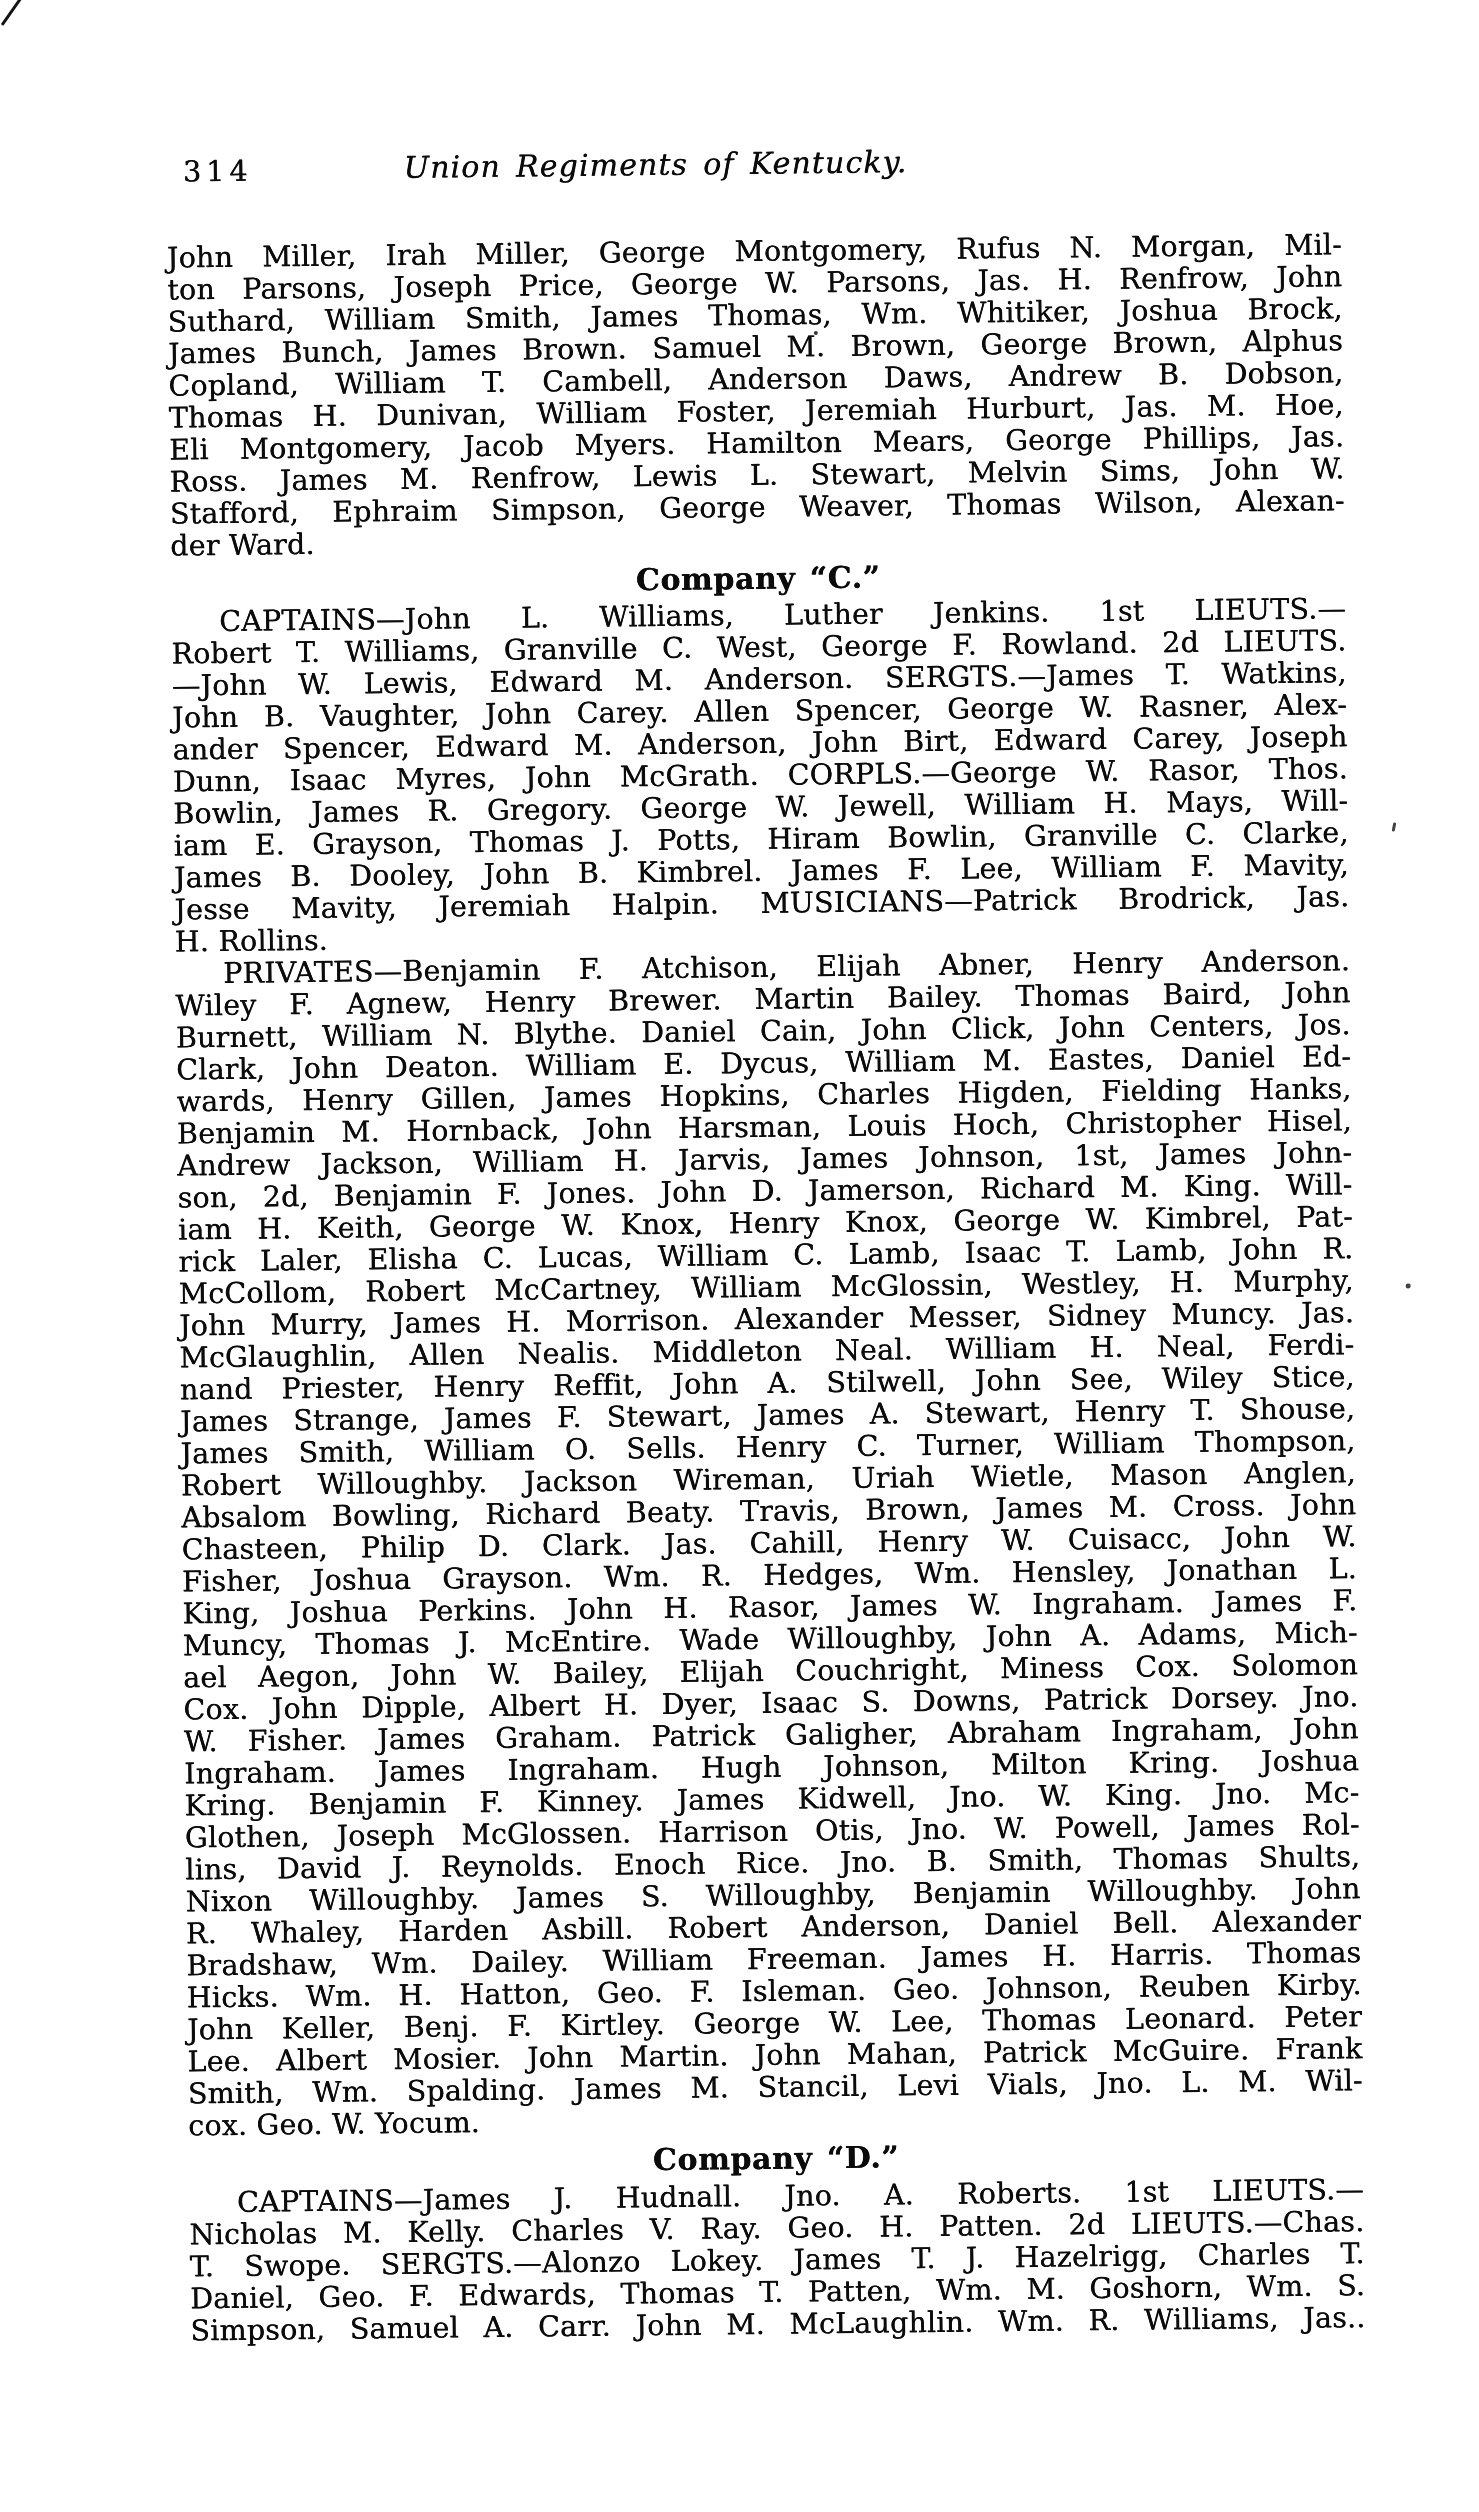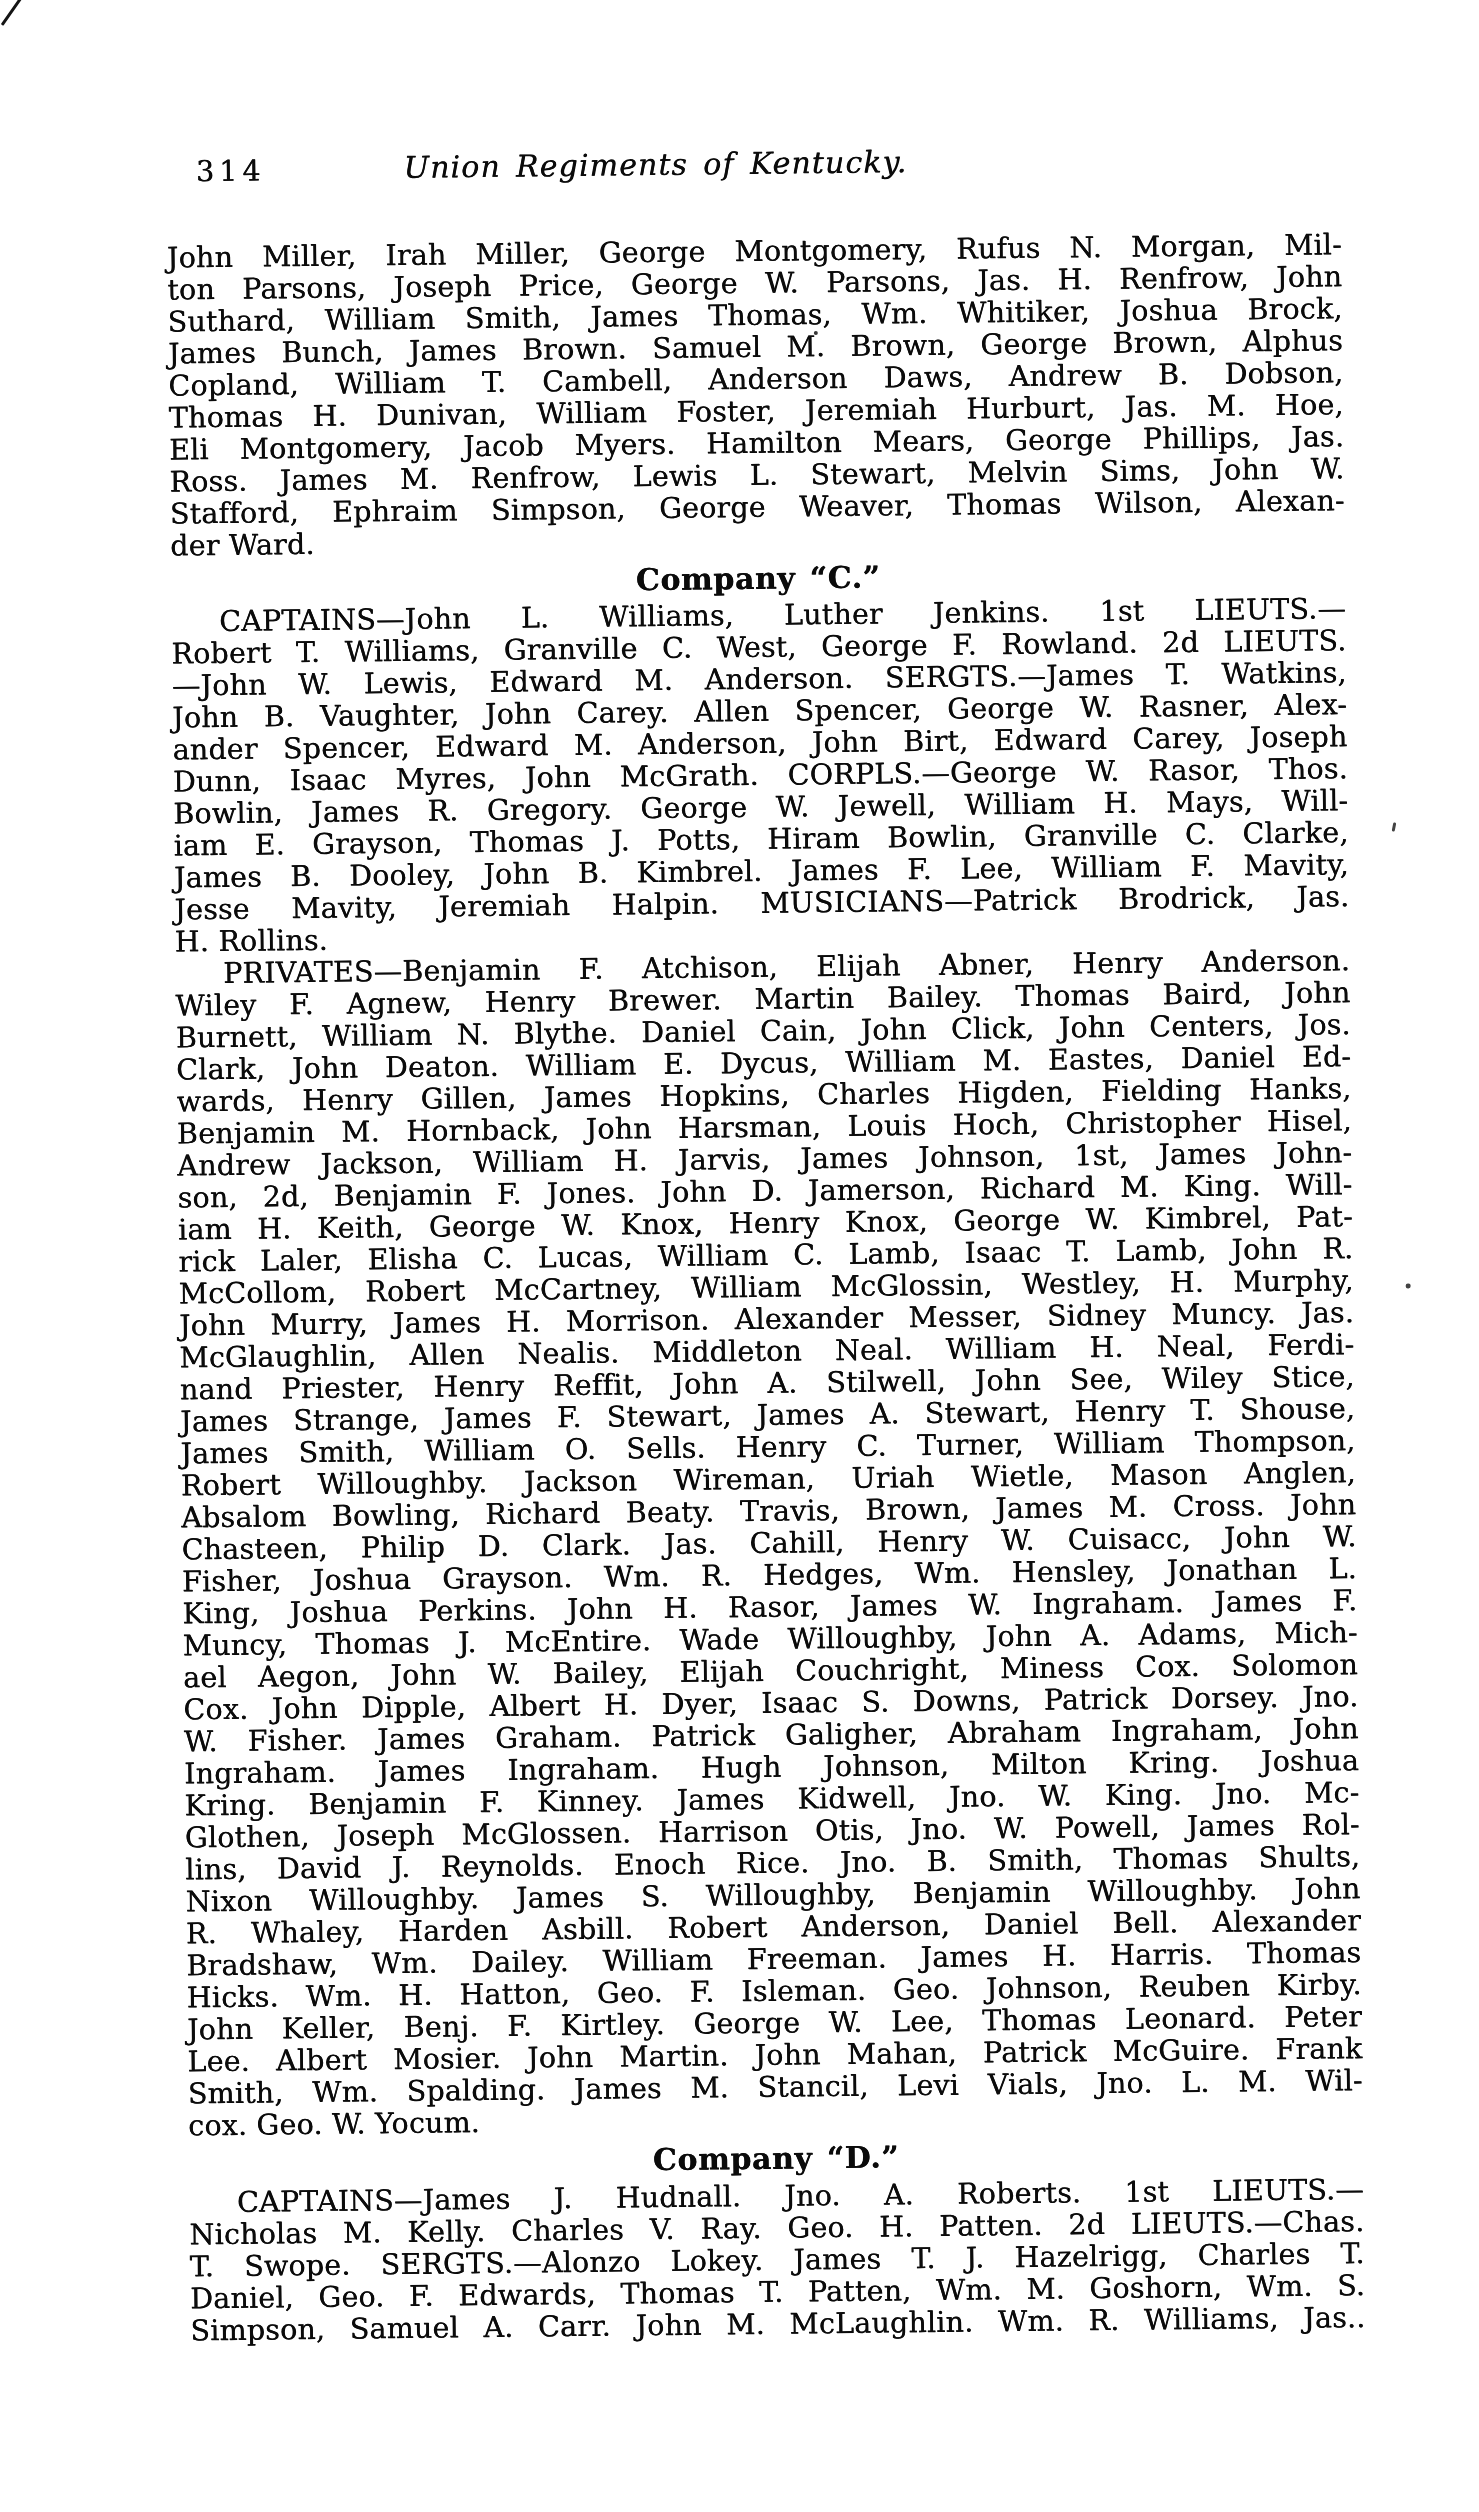--- a/index.html
+++ b/index.html
@@ -17,21 +17,21 @@
     transform-origin:740px 1141px;
     text-shadow:0.3px 0.2px 0 currentColor;
   }
   .header {
     position:relative;
     margin:146px 127px 0 177px;
     height:40px;
     font-size:28.5px;
   }
   .page-number {
-    position:absolute; left:30px; top:3.4px;
+    position:absolute; left:17px; top:3.4px;
     letter-spacing:5.1px;
   }
   .running-title {
     position:absolute; left:50%; top:0;
     transform:translateX(-50%);
     margin-left:-98px;
     font-style:italic;
     font-size:30px;
     letter-spacing:1.1px;
     word-spacing:4.6px;

